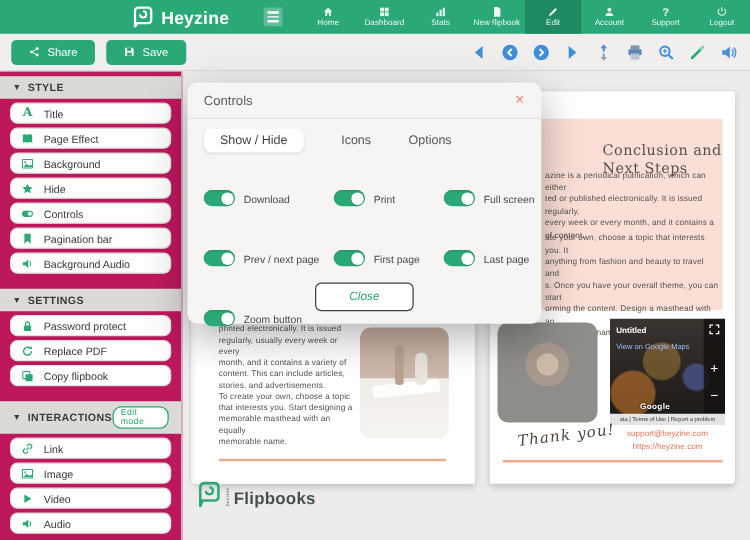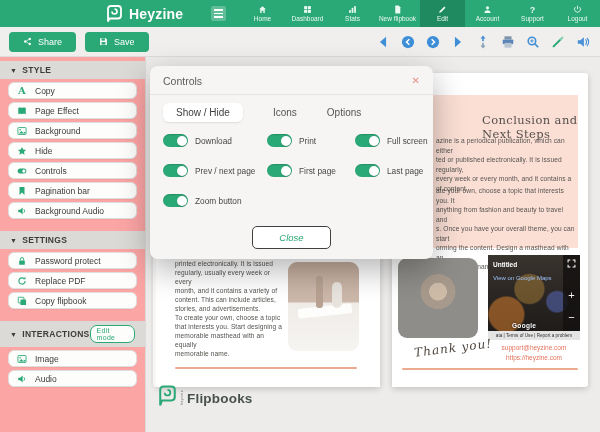--- a/index.html
+++ b/index.html
@@ -29,21 +29,21 @@
     display:flex; align-items:center; }
   .tb-btn { display:flex; align-items:center; gap:6px; background:#2aa876;
     color:#fff; font-size:9px; border-radius:4px; padding:5px 14px; margin-left:9px; }
   .tb-btn svg { width:9px; height:9px; fill:#fff; }
   .tb-icons { margin-left:auto; margin-right:10px; display:flex; align-items:center; gap:10px; }
   .tb-icons .ticon { width:15px; height:15px; display:flex; align-items:center; justify-content:center; }
   .tb-icons svg { width:14px; height:14px; }
 
   
   .sidebar { position:absolute; left:0; top:57px; width:146px; height:375px;
-    background:#fca5a5; overflow:hidden; border-right:1px solid #dcdad8; z-index:20; }
+    background:#be185d; overflow:hidden; border-right:1px solid #dcdad8; z-index:20; }
   .sb-hdr { background:#dcdad7; color:#3c3c3a; font-size:8.5px; font-weight:bold;
     padding:4px 10px; margin-top:12px; display:flex; align-items:center; letter-spacing:.3px; }
   .sb-hdr:first-child { margin-top:4px; }
   .sb-hdr .caret { font-size:7px; margin-right:5px; color:#3c3c3a; }
   .sb-hdr .badge { margin-left:auto; border:1px solid #2aa876; color:#2aa876;
     border-radius:7px; font-size:7px; font-weight:normal; padding:1px 6px; background:#fdfdfc; }
   .sb-item { background:#fdfdfc; border:1px solid #e1dfdd; border-radius:6px;
     margin:3px 8px; height:17px; display:flex; align-items:center; gap:8px;
     padding:0 8px; cursor:pointer; box-shadow:0 1px 1px rgba(0,0,0,.03); }
   .sb-item svg { width:10px; height:10px; fill:#2aa876; flex:0 0 auto; }
@@ -102,21 +102,21 @@
     z-index:40; }
   .m-head { display:flex; align-items:center; padding:9px 13px 7px;
     border-bottom:1px solid #e6e4e1; }
   .m-title { font-size:10.5px; color:#5d5d5b; }
   .m-close { margin-left:auto; color:#e98f84; font-size:10px; cursor:pointer; line-height:10px; }
   .m-tabs { display:flex; align-items:center; padding:8px 13px 4px; gap:30px; }
   .m-tab { font-size:10px; color:#555553; cursor:pointer; padding:4px 0; }
   .m-tab.active { background:#fff; border-radius:6px; padding:4px 13px;
     box-shadow:0 1px 2px rgba(0,0,0,.10); color:#3f3f3d; }
   .m-grid { display:grid; grid-template-columns:104px 88px 91px; padding:8px 13px 0; row-gap:17px; }
-  .tgl-row { display:flex; align-items:center; gap:7px; }
+  .tgl-row { display:flex; align-items:center; gap:7px;margin-top:18px; }
   .tgl { width:25px; height:13px; border-radius:7px; background:#2aa876; position:relative;
     flex:0 0 auto; cursor:pointer; box-shadow:inset 0 1px 1px rgba(0,0,0,.15); }
   .tgl .knob { position:absolute; right:1.5px; top:1.5px; width:10px; height:10px;
     border-radius:50%; background:#fff; box-shadow:0 1px 1px rgba(0,0,0,.2); }
   .tgl-lbl { font-size:8.3px; color:#474745; }
   .m-foot { position:absolute; left:0; bottom:10px; width:100%; display:flex; justify-content:center; }
   .close-btn { background:#fff; border:1px solid #404040; color:#2aa876; font-size:9.5px;
     border-radius:5px; padding:5px 26px; cursor:pointer;font-style:italic; }
 </style>
 </head>
@@ -268,21 +268,21 @@
   </div>
 </div>
 
 <div class="sidebar">
   <div class="sb-hdr">
     <span class="caret">▼</span>
     <span>STYLE</span>
   </div>
   <div class="sb-item">
     <span class="aicon">A</span>
-    <span class="lbl">Copy</span>
+    <span class="lbl">Title</span>
   </div>
   <div class="sb-item">
     <svg viewBox="0 0 16 16">
         <path d="M2 3c2-1 4-1 6 0v10c-2-1-4-1-6 0zM14 3c-2-1-4-1-6 0v10c2-1 4-1 6 0z"></path>
       </svg>
     <span class="lbl">Page Effect</span>
   </div>
   <div class="sb-item">
     <svg viewBox="0 0 16 16">
         <rect x="1.5" y="2.5" width="13" height="11" rx="1" fill="none" stroke="#2aa876" stroke-width="1.4"></rect>
@@ -344,25 +344,38 @@
     <span class="lbl">Copy flipbook</span>
   </div>
 
   <div class="sb-hdr">
     <span class="caret">▼</span>
     <span>INTERACTIONS</span>
     <span class="badge">Edit mode</span>
   </div>
   <div class="sb-item">
     <svg viewBox="0 0 16 16">
+        <path d="M6.5 9.5l3-3" stroke="#2aa876" stroke-width="1.5" fill="none"></path>
+        <path d="M7 4.5l1.5-1.5a2.8 2.8 0 0 1 4 4L11 8.5M9 11.5l-1.5 1.5a2.8 2.8 0 0 1-4-4L5 7.5" fill="none" stroke="#2aa876" stroke-width="1.5"></path>
+      </svg>
+    <span class="lbl">Link</span>
+  </div>
+  <div class="sb-item">
+    <svg viewBox="0 0 16 16">
         <rect x="1.5" y="2.5" width="13" height="11" rx="1" fill="none" stroke="#2aa876" stroke-width="1.4"></rect>
         <circle cx="5" cy="6" r="1.2"></circle>
         <path d="M3 12l4-4 3 3 2-2 2 2v1z"></path>
       </svg>
     <span class="lbl">Image</span>
+  </div>
+  <div class="sb-item">
+    <svg viewBox="0 0 16 16">
+        <path d="M4 2.5l9 5.5-9 5.5z"></path>
+      </svg>
+    <span class="lbl">Video</span>
   </div>
   <div class="sb-item">
     <svg viewBox="0 0 16 16">
         <path d="M2 6h3l4-3.5v11L5 10H2z"></path>
         <path d="M10.8 5a4.2 4.2 0 0 1 0 6" fill="none" stroke="#2aa876" stroke-width="1.3"></path>
       </svg>
     <span class="lbl">Audio</span>
   </div>
 </div>
 

